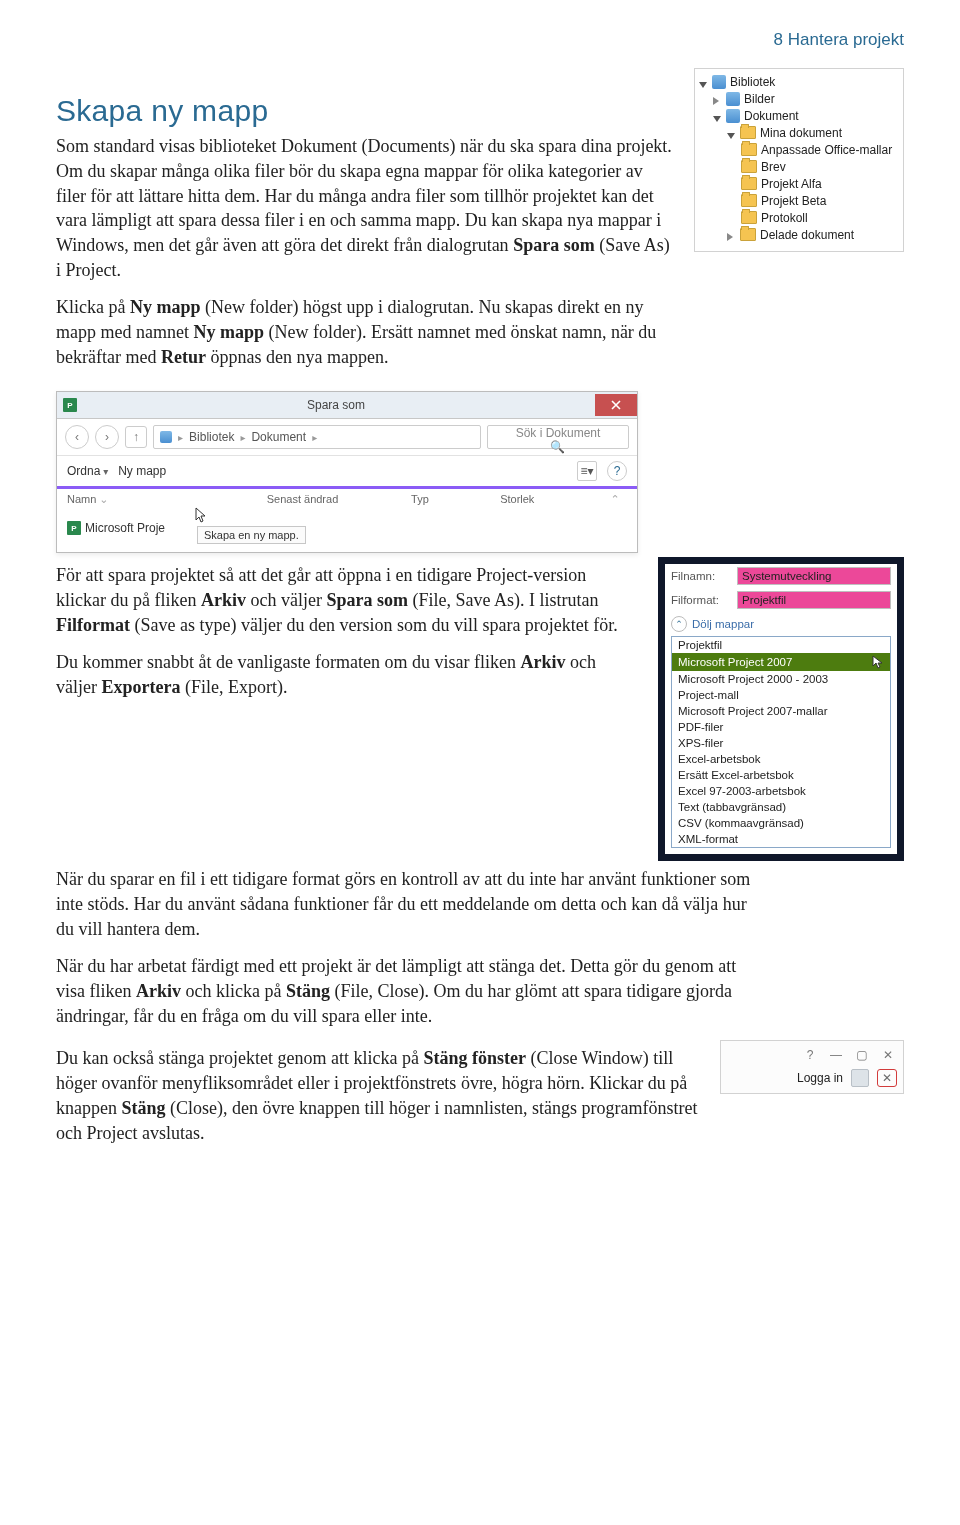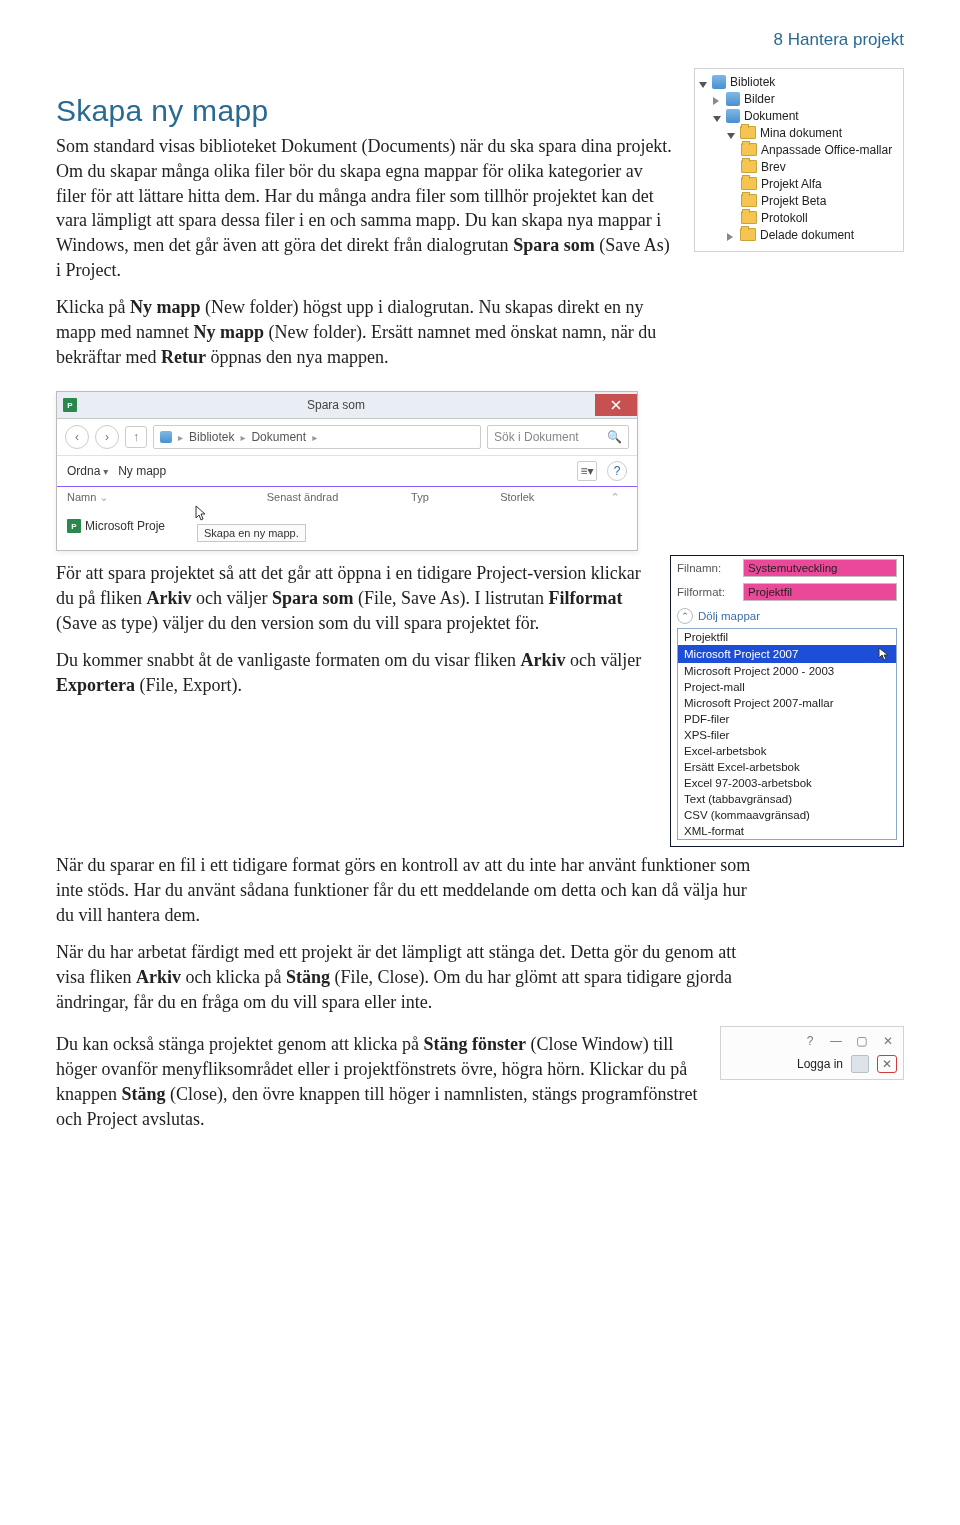--- a/index.html
+++ b/index.html
@@ -29,43 +29,43 @@
   .dlg-title { background:#e8eef4; border-bottom:1px solid #c7c7c7; display:flex; align-items:center; height:26px; padding:0 0 0 6px; }
   .dlg-title .lbl { flex:1; text-align:center; color:#444; }
   .dlg-pj { width:14px; height:14px; background:#2a884d; color:#fff; font:700 8px Arial; display:inline-flex; align-items:center; justify-content:center; border-radius:1px; }
   .dlg-close { width:42px; height:22px; background:#c75050; display:flex; align-items:center; justify-content:center; color:#fff; }
   .dlg-close svg{display:block}
   .addr { display:flex; align-items:center; gap:6px; padding:6px 8px; border-bottom:1px solid #e2e2e2; }
   .nav-btn { width:22px; height:22px; border:1px solid #ccc; border-radius:50%; display:flex; align-items:center; justify-content:center; color:#777; background:#fff; }
   .nav-btn.sq { border-radius:3px; width:20px; height:20px; }
   .bc { flex:1; display:flex; align-items:center; gap:6px; border:1px solid #ccc; border-radius:2px; height:22px; padding:0 6px; color:#555; }
   .bc .chev { color:#999; font-size:10px; }
-  .srch { width:128px; border:1px solid #ccc; border-radius:2px; height:22px; display:flex; align-items:center; padding:0 6px; color:#888; justify-content:space-between;}
-  .tbar { display:flex; align-items:center; gap:10px; padding:5px 10px; border-bottom:1px solid #8b5cf6; color:#333; }
+  .srch { width:128px; border:1px solid #ccc; border-radius:2px; height:22px; display:flex; align-items:center; padding:0 6px; color:#888; justify-content:space-between;flex-direction:column;}
+  .tbar { display:flex; align-items:center; gap:10px; padding:5px 10px; border-bottom:3px solid #8b5cf6; color:#333; }
   .tbar .drop::after{content:" ▾"; color:#666; font-size:10px;}
   .tbar .spacer { flex:1; }
   .tbar .ibtn { width:18px; height:18px; border:1px solid #ccc; border-radius:2px; display:inline-flex; align-items:center; justify-content:center; color:#555;}
   .cols { display:grid; grid-template-columns:1.4fr 1fr .6fr .7fr 24px; gap:6px; padding:4px 10px 2px 10px; color:#666; font-size:11px; }
   .cols .car::after{content:"⌄"; color:#aaa; margin-left:3px;}
   .body { display:flex; padding:4px 10px 8px 10px; gap:10px; }
   .body-side { width:120px; display:flex; align-items:center; gap:4px; color:#333; }
   .tip { border:1px solid #c7c7c7; background:#fbfbfb; padding:2px 6px; font-size:11px; color:#333; }
   .cursor { width:12px; height:16px; display:inline-block; margin-left:-2px; margin-top:-18px;}
   .cursor svg{display:block}
 
   
-  .fmt { width:232px; border:1px solid #0f172a; background:#fff; font-family:"Segoe UI",Arial,sans-serif; font-size:11.5px; }
+  .fmt { width:232px; border:7px solid #0f172a; background:#fff; font-family:"Segoe UI",Arial,sans-serif; font-size:11.5px; }
   .fmt .row2 { display:flex; align-items:center; gap:6px; padding:3px 6px; }
   .fmt .fld { flex:1; border:1px solid #bfbfbf; padding:2px 4px; background:#ec4899; }
   .fmt .lbl2 { color:#555; width:60px; }
   .fmt .hide { display:flex; align-items:center; gap:5px; padding:4px 6px; color:#3b6da9;}
   .fmt .hide .chev2{ width:14px;height:14px;border:1px solid #bcbcbc;border-radius:50%;display:inline-flex;align-items:center;justify-content:center;color:#2a6a92;font-size:9px;}
   .ddl { border:1px solid #8aa8c8; background:#fff; margin:0 6px 6px 6px; }
   .ddl .opt { padding:2px 6px; }
-  .ddl .sel { background:#1d4ed8; color:#fff; display:flex; justify-content:space-between; align-items:center;}
+  .ddl .sel { background:#4d7c0f; color:#fff; display:flex; justify-content:space-between; align-items:center;}
   .ddl .sel svg{display:inline-block}
 
   
   .winc { width:170px; border:1px solid #d2d2d2; background:#fcfcfc; font-family:"Segoe UI",Arial,sans-serif; padding:6px 6px 6px 6px; font-size:12px;}
   .winc .top { display:flex; justify-content:flex-end; gap:8px; color:#777; align-items:center; }
   .winc .top span{display:inline-flex;width:18px;height:16px;align-items:center;justify-content:center;}
   .winc .r2 { display:flex; justify-content:flex-end; align-items:center; gap:8px; margin-top:6px; }
   .avatar { width:16px;height:16px;background:#dde3e8;border:1px solid #b8bfc6;border-radius:2px;display:inline-block;}
   .xred { width:18px;height:16px;border:1.6px solid #d23b3b;border-radius:3px;color:#6b6b6b;display:inline-flex;align-items:center;justify-content:center;}
 </style>

